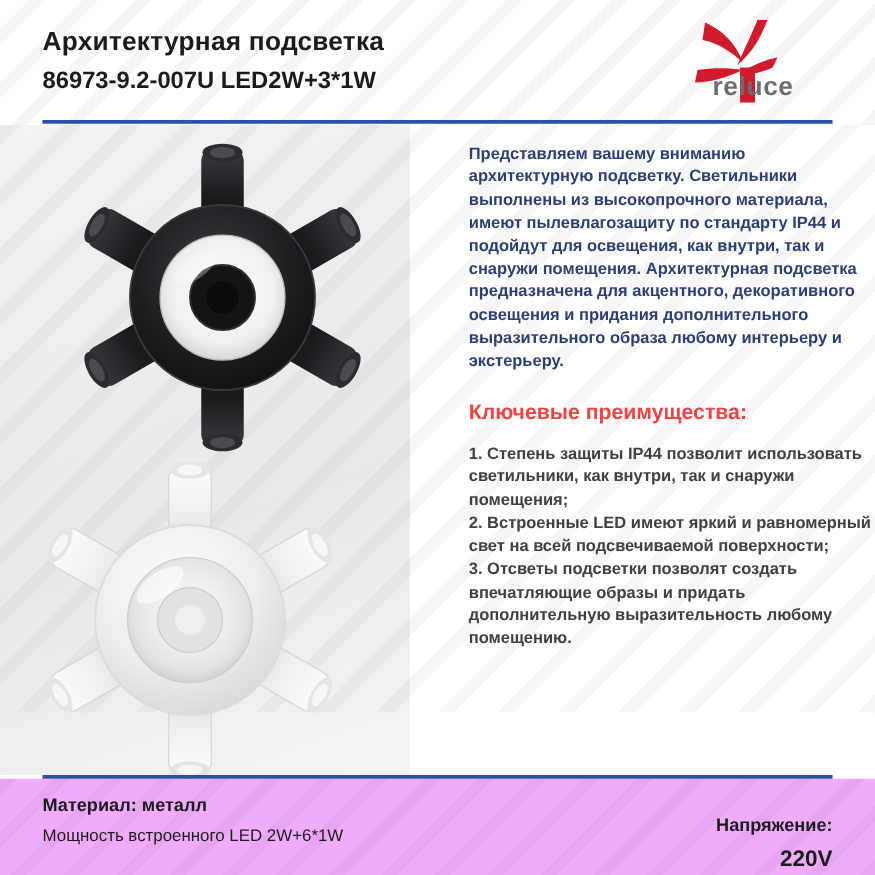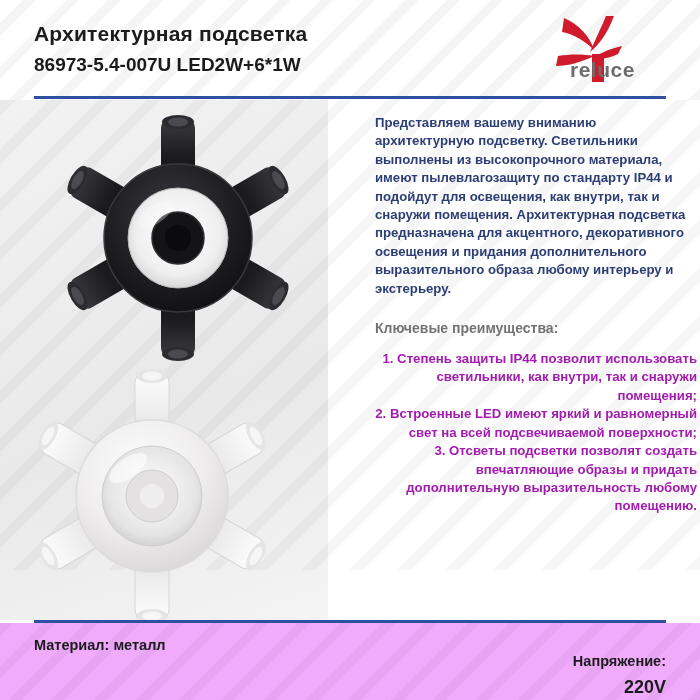--- a/index.html
+++ b/index.html
@@ -106,31 +106,30 @@
     margin-left: 27px;
   }
   .para {
     font-size: 13.2px;
     line-height: 18.4px;
     color: #2c3e74;
     font-weight: bold;
     margin: 0;
   }
   .section-heading {
-    font-size: 14px;
-    font-weight: bold;
-    color: #737373;
+    font-size: 17px;
+    font-weight: bold;
+    color: #ef4444;
     margin: 22px 0 14px 0;
   }
   .benefits {
     font-size: 13.2px;
     line-height: 18.4px;
-    color: #a21caf;
-    font-weight: bold;
-    text-align: right;
+    color: #404040;
+    font-weight: bold;
   }
   .benefit-item { margin: 0; }
 
   
   .product {
     position: absolute;
     z-index: 2;
   }
   .product-black { left: 18px; top: 108px; width: 320px; height: 260px; }
   .product-white { left: 0px;  top: 356px; width: 320px; height: 268px; }
@@ -186,21 +185,21 @@
 
   <div class="bg-panel-left"></div>
   <div class="bg-panel-right"></div>
   <div class="bg-stripes"></div>
 
   <div class="header">
     <div class="header-stripes"></div>
 
     <div class="title-block">
       <p class="title">Архитектурная подсветка</p>
-      <p class="subtitle">86973-5.4-007U LED2W+6*1W</p>
+      <p class="subtitle">86973-9.2-007U LED2W+3*1W</p>
     </div>
 
     <div class="logo">
       <svg width="140" height="80" viewBox="0 0 140 80" aria-hidden="true">
         <g>
           <path d="M30 8 C44 14, 56 26, 60 40 C52 32, 40 24, 28 22 Z" fill="#cf1b2b"></path>
           <path d="M80 6 C74 22, 66 34, 56 42 C62 28, 68 16, 72 6 Z" fill="#cf1b2b"></path>
           <path d="M24 46 C36 44, 50 44, 60 46 C48 52, 34 56, 22 56 Z" fill="#cf1b2b"></path>
           <path d="M84 44 C76 48, 66 50, 58 48 C68 42, 78 38, 88 36 Z" fill="#cf1b2b"></path>
           <path d="M58 44 L70 44 L70 72 L58 72 Z" fill="#cf1b2b"></path>
@@ -359,20 +358,21 @@
     </div>
   </div>
 
   <div class="rule-bottom"></div>
 
   <div class="footer">
     <div class="footer-stripes"></div>
 
     <div class="footer-left">
       <p class="f-strong">Материал: металл</p>
+      <p class="f-normal">Мощность встроенного LED 2W+6*1W</p>
     </div>
 
     <div class="footer-right">
       <p class="f-right-strong">Напряжение:</p>
       <p class="f-right-val">220V</p>
     </div>
   </div>
 
 </div>
 

